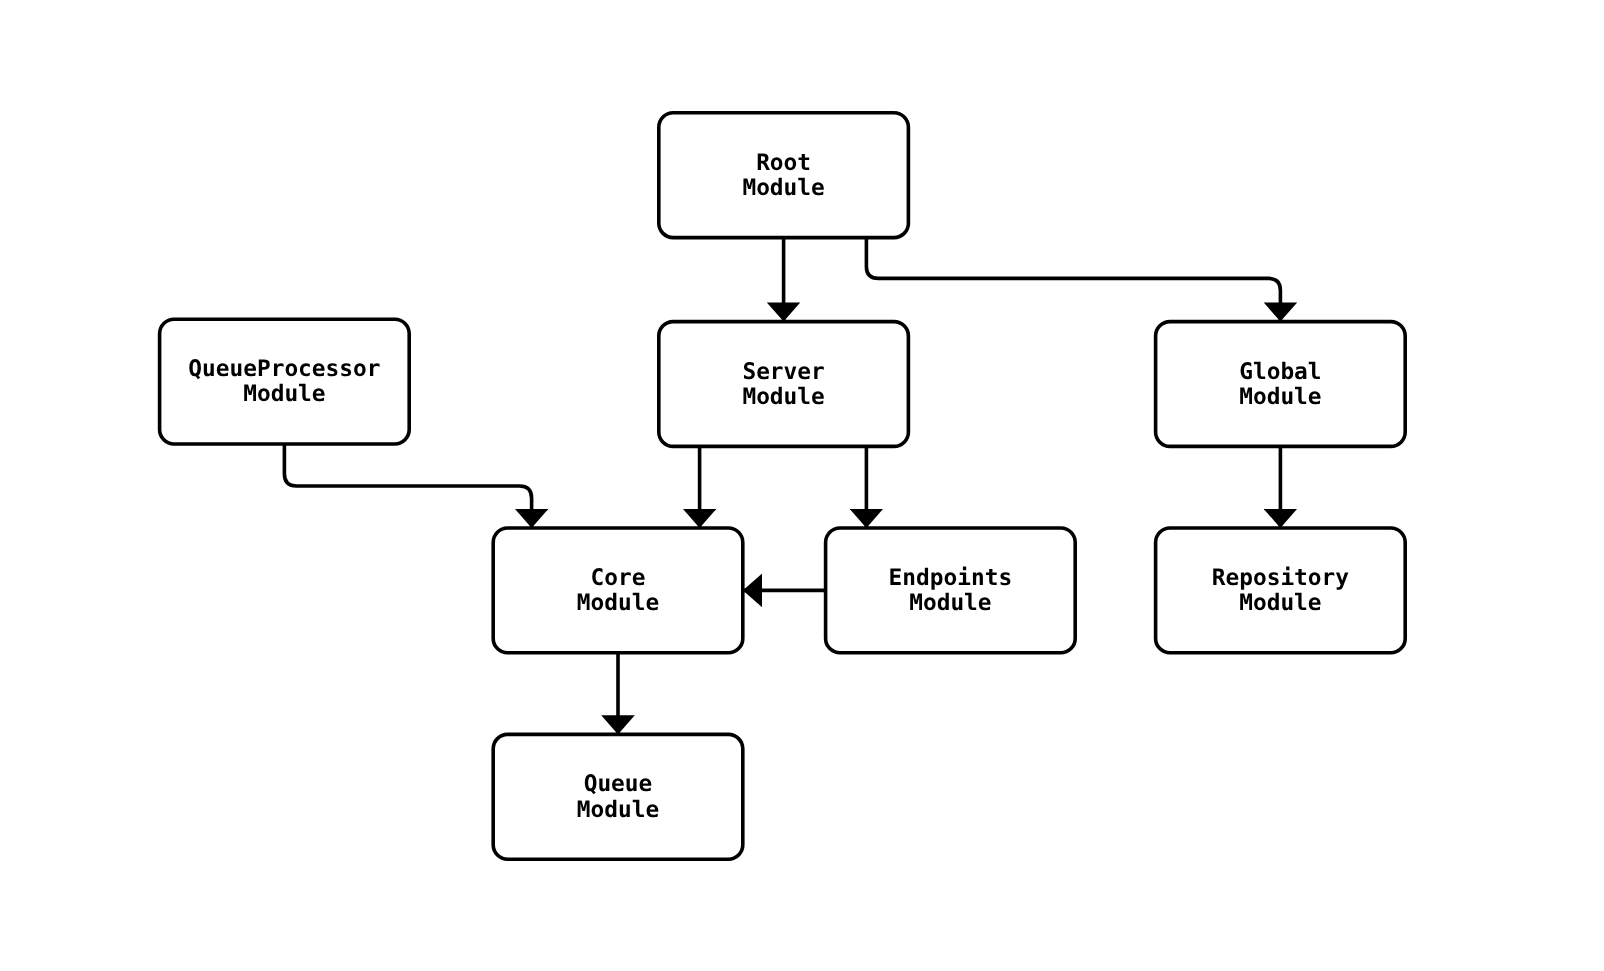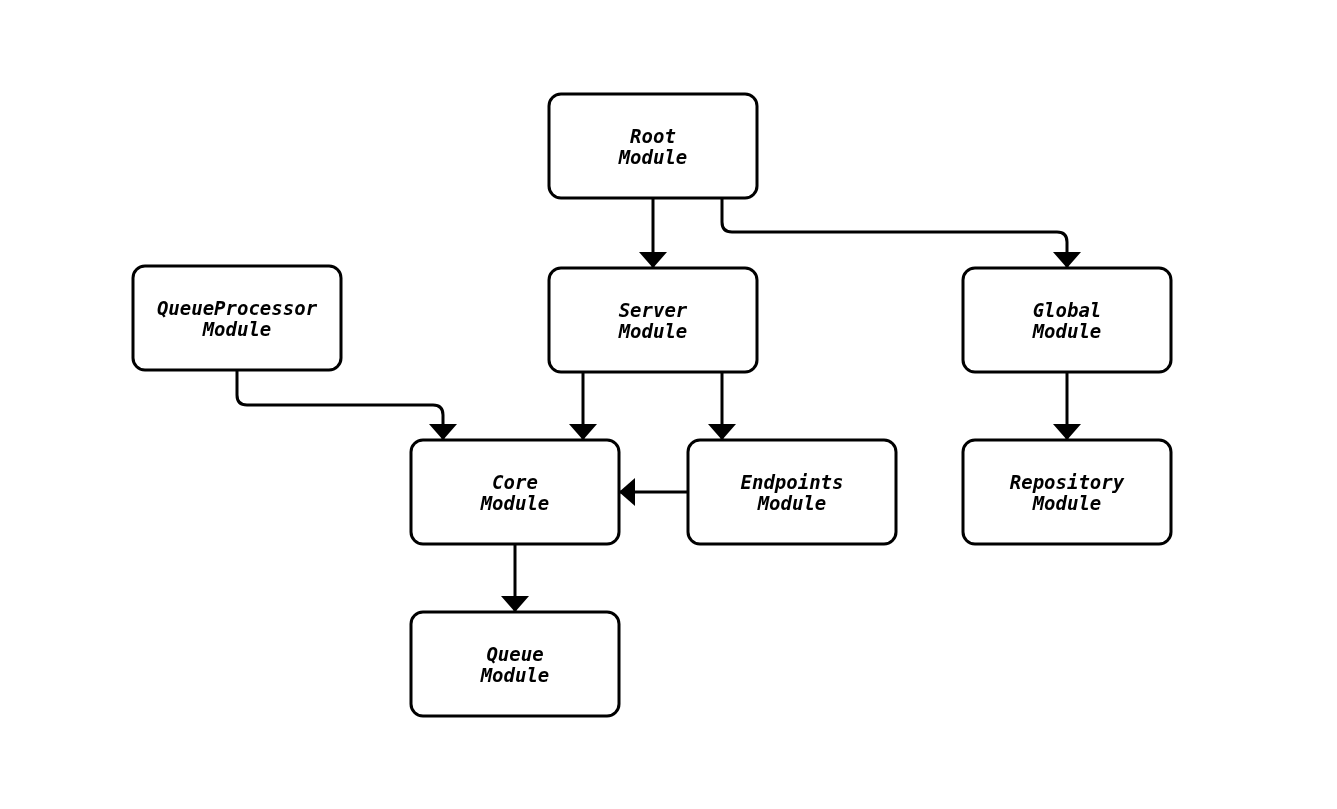--- a/index.html
+++ b/index.html
@@ -9,21 +9,20 @@
   }
   body {
     font-family: "DejaVu Sans Mono", monospace;
   }
   .stage {
     position: relative;
     width: 1337px;
     height: 809px;
     background: #ffffff;
     overflow: hidden;
-    font-style: italic;
   }
   .stage svg {
     display: block;
   }
   .diagram-node-rect {
     
   }
   .diagram-node-label {
     font-family: "DejaVu Sans Mono", monospace;
     font-weight: bold;

